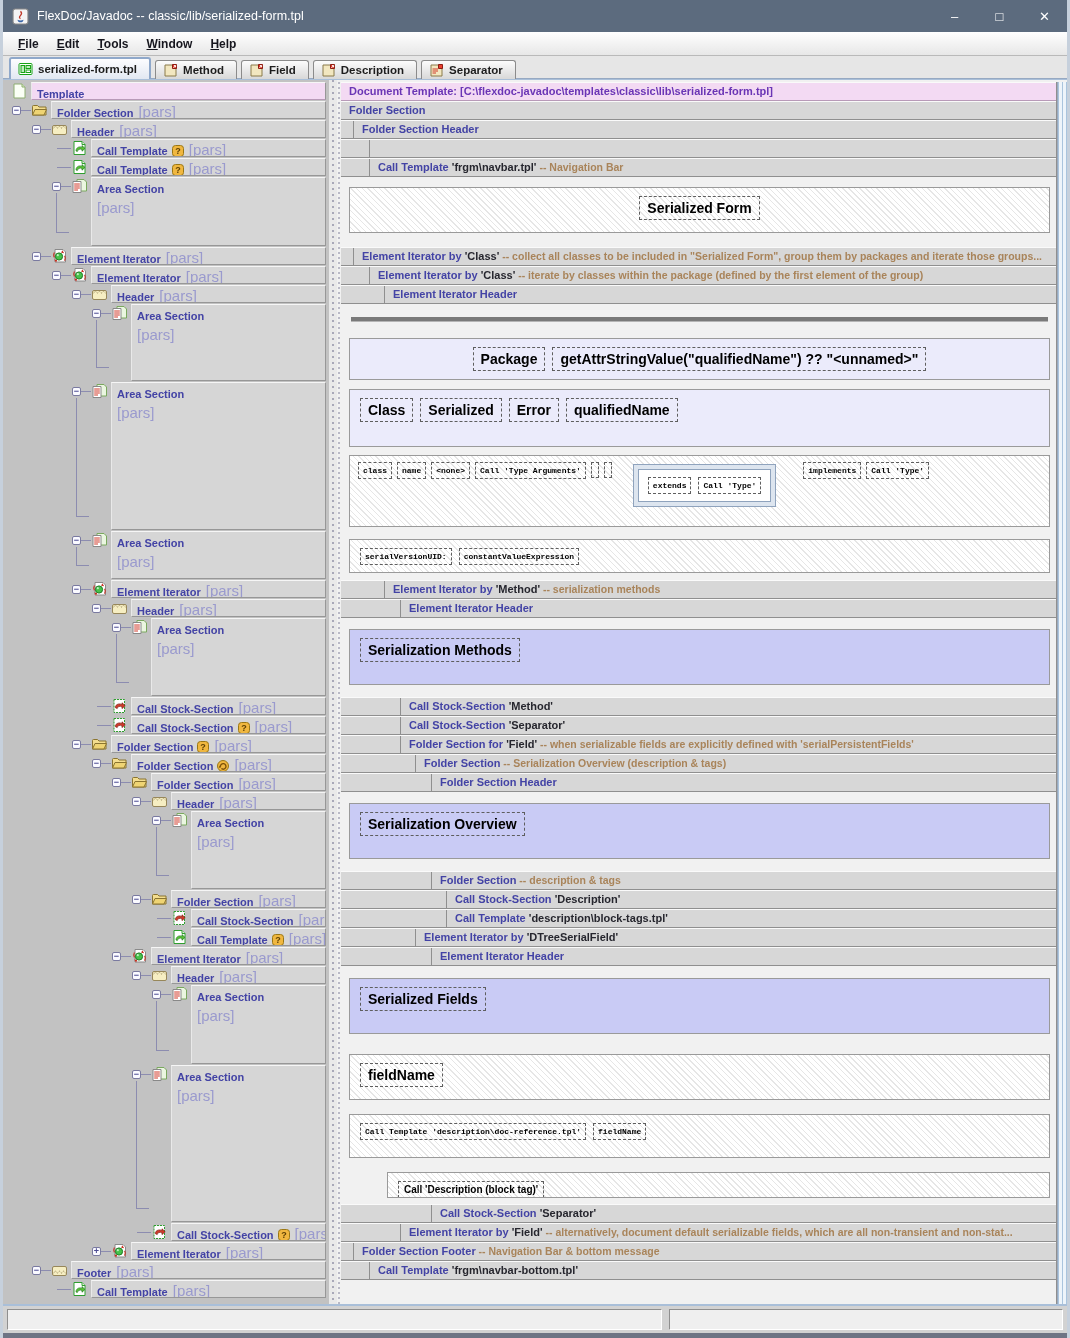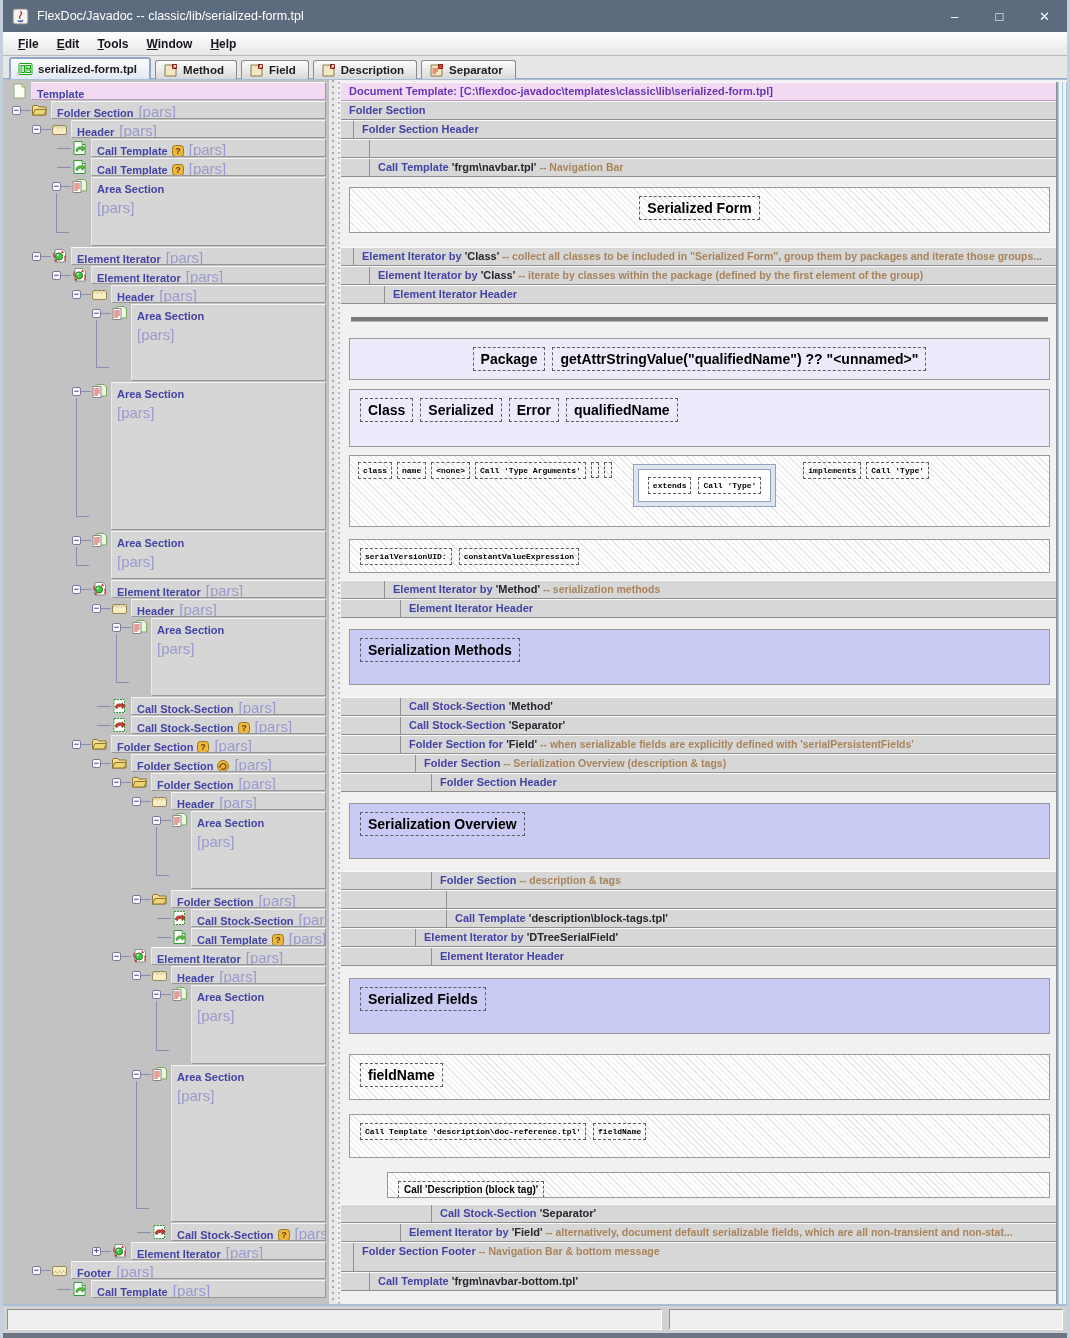--- a/index.html
+++ b/index.html
@@ -756,20 +756,21 @@
           </div>
           <div class="rrow" style="height: 19px;">
             <div class="rbar">
               <div class="rgut" style="width: 91px;"></div>
               <div class="rcell"><span class="rpre">Folder Section</span><span class="rcm">  -- description &amp; tags</span></div>
             </div>
           </div>
           <div class="rrow" style="height: 19px;">
             <div class="rbar">
               <div class="rgut" style="width: 106px;"></div>
+              <div class="rcell"><span class="rpre">Call Stock-Section </span><span class="rq">'Description'</span></div>
             </div>
           </div>
           <div class="rrow" style="height: 19px;">
             <div class="rbar">
               <div class="rgut" style="width: 106px;"></div>
               <div class="rcell"><span class="rpre">Call Template </span><span class="rq">'description\block-tags.tpl'</span></div>
             </div>
           </div>
           <div class="rrow" style="height: 19px;">
             <div class="rbar">
@@ -817,21 +818,21 @@
               <div class="rgut" style="width: 91px;"></div>
               <div class="rcell"><span class="rpre">Call Stock-Section </span><span class="rq">'Separator'</span></div>
             </div>
           </div>
           <div class="rrow" style="height: 19px;">
             <div class="rbar">
               <div class="rgut" style="width: 60px;"></div>
               <div class="rcell"><span class="rpre">Element Iterator by </span><span class="rq">'Field'</span><span class="rcm">  -- alternatively, document default serializable fields, which are all non-transient and non-stat...</span></div>
             </div>
           </div>
-          <div class="rrow" style="height: 30px; border-radius: 8px;">
+          <div class="rrow" style="height: 19px; border-radius: 8px;">
             <div class="rbar">
               <div class="rgut" style="width: 13px;"></div>
               <div class="rcell"><span class="rpre">Folder Section Footer</span><span class="rcm">  -- Navigation Bar &amp; bottom message</span></div>
             </div>
           </div>
           <div class="rrow" style="height: 19px;">
             <div class="rbar">
               <div class="rgut" style="width: 29px;"></div>
               <div class="rcell"><span class="rpre">Call Template </span><span class="rq">'frgm\navbar-bottom.tpl'</span></div>
             </div>

